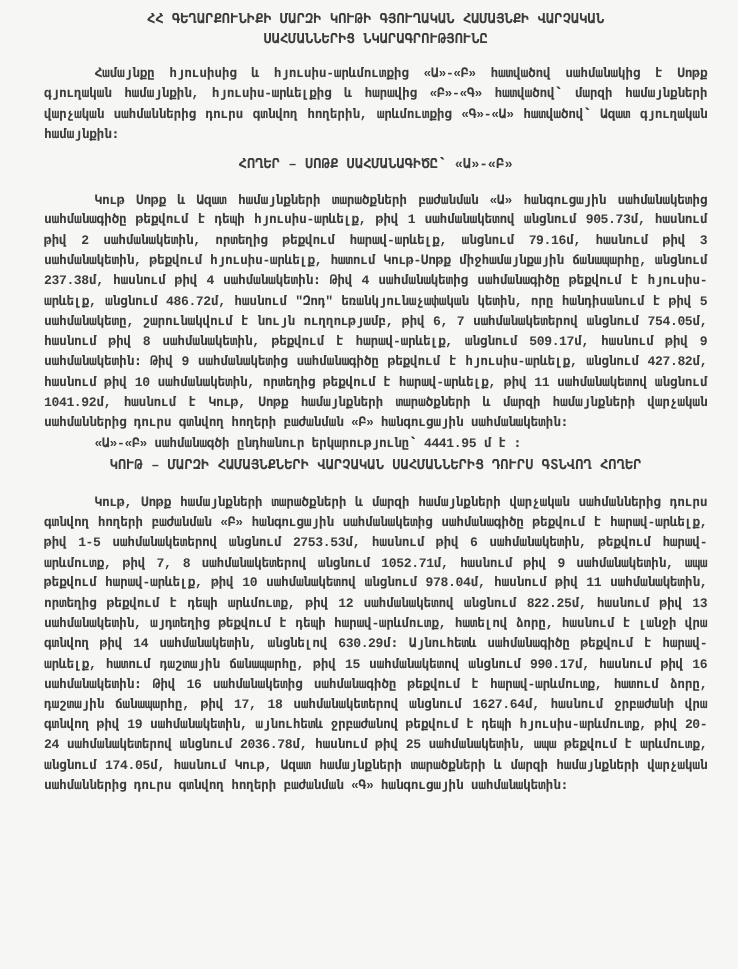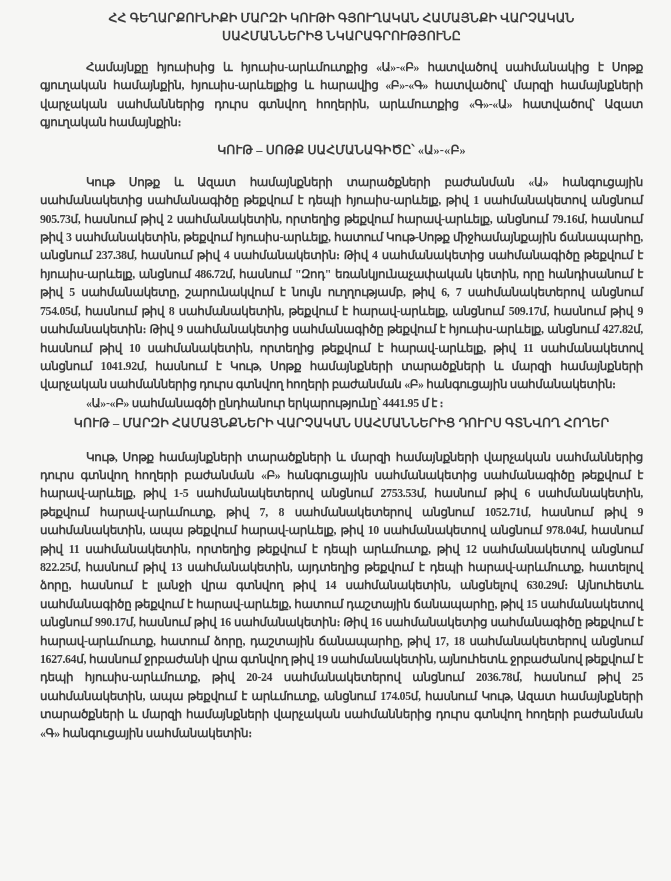--- a/index.html
+++ b/index.html
@@ -7,21 +7,21 @@
     width: 671px;
     height: 881px;
     background: #f6f6f4;
     overflow: hidden;
   }
   .page {
     box-sizing: border-box;
     width: 671px;
     height: 825px;
     padding: 9px 28px 6px 40px;
-    font-family: Liberation Serif, serif;
+    font-family: Liberation Mono, monospace;
     font-weight: 700;
     color: #3d3d3d;
     font-size: 11.9px;
     line-height: 18.4px;
     letter-spacing: -0.35px;
     text-rendering: optimizeLegibility;
   }
   .doc-title {
     margin: 0 0 12px 0;
     text-align: center;
@@ -49,21 +49,21 @@
 <div class="page">
 
   <h1 class="doc-title">
     <span class="t-line">ՀՀ ԳԵՂԱՐՔՈՒՆԻՔԻ ՄԱՐԶԻ ԿՈՒԹԻ ԳՅՈՒՂԱԿԱՆ ՀԱՄԱՅՆՔԻ ՎԱՐՉԱԿԱՆ</span>
     <span class="t-line">ՍԱՀՄԱՆՆԵՐԻՑ ՆԿԱՐԱԳՐՈՒԹՅՈՒՆԸ</span>
   </h1>
 
   <p class="para">Համայնքը հյուսիսից և հյուսիս-արևմուտքից «Ա»-«Բ»  հատվածով սահմանակից է Սոթք գյուղական համայնքին, հյուսիս-արևելքից և հարավից «Բ»-«Գ» հատվածով՝ մարզի համայնքների վարչական սահմաններից դուրս գտնվող հողերին, արևմուտքից  «Գ»-«Ա» հատվածով՝ Ազատ գյուղական համայնքին։</p>
 
   <h2 class="heading heading-1">
-    <span class="h-line">ԿՈՒԹ  –  ՍՈԹՔ ՍԱՀՄԱՆԱԳԻԾԸ՝  «Ա»-«Բ»</span>
+    <span class="h-line">ՀՈՂԵՐ  –  ՍՈԹՔ ՍԱՀՄԱՆԱԳԻԾԸ՝  «Ա»-«Բ»</span>
   </h2>
 
   <p class="para">Կութ Սոթք և Ազատ համայնքների տարածքների բաժանման «Ա» հանգուցային սահմանակետից սահմանագիծը թեքվում է  դեպի հյուսիս-արևելք, թիվ 1 սահմանակետով անցնում 905.73մ, հասնում թիվ 2 սահմանակետին, որտեղից թեքվում հարավ-արևելք, անցնում 79.16մ, հասնում թիվ 3 սահմանակետին, թեքվում հյուսիս-արևելք, հատում Կութ-Սոթք միջհամայնքային ճանապարհը, անցնում 237.38մ, հասնում թիվ 4 սահմանակետին։ Թիվ 4 սահմանակետից սահմանագիծը թեքվում է հյուսիս-արևելք, անցնում 486.72մ, հասնում "Զոդ" եռանկյունաչափական կետին, որը հանդիսանում է թիվ 5 սահմանակետը, շարունակվում է նույն ուղղությամբ, թիվ 6, 7 սահմանակետերով անցնում 754.05մ, հասնում թիվ 8 սահմանակետին, թեքվում է հարավ-արևելք, անցնում 509.17մ, հասնում թիվ 9 սահմանակետին։ Թիվ 9 սահմանակետից սահմանագիծը թեքվում է հյուսիս-արևելք, անցնում 427.82մ, հասնում թիվ 10 սահմանակետին, որտեղից թեքվում է հարավ-արևելք, թիվ 11 սահմանակետով անցնում 1041.92մ, հասնում է Կութ, Սոթք համայնքների տարածքների և մարզի համայնքների վարչական սահմաններից դուրս գտնվող հողերի բաժանման «Բ» հանգուցային սահմանակետին։</p>
   <p class="para">«Ա»-«Բ» սահմանագծի ընդհանուր երկարությունը՝ 4441.95 մ  է ։</p>
 
   <h2 class="heading heading-2">
     <span class="h-line">ԿՈՒԹ  –  ՄԱՐԶԻ ՀԱՄԱՅՆՔՆԵՐԻ ՎԱՐՉԱԿԱՆ ՍԱՀՄԱՆՆԵՐԻՑ ԴՈՒՐՍ ԳՏՆՎՈՂ ՀՈՂԵՐ</span>
   </h2>
 
   <p class="para">Կութ, Սոթք համայնքների տարածքների և մարզի համայնքների վարչական սահմաններից դուրս գտնվող հողերի բաժանման «Բ» հանգուցային սահմանակետից սահմանագիծը թեքվում է հարավ-արևելք, թիվ 1-5 սահմանակետերով անցնում 2753.53մ, հասնում թիվ 6 սահմանակետին, թեքվում հարավ-արևմուտք, թիվ 7, 8 սահմանակետերով անցնում 1052.71մ, հասնում թիվ  9 սահմանակետին, ապա թեքվում հարավ-արևելք, թիվ 10 սահմանակետով անցնում 978.04մ, հասնում թիվ 11 սահմանակետին, որտեղից թեքվում է դեպի արևմուտք, թիվ 12 սահմանակետով անցնում 822.25մ, հասնում թիվ 13 սահմանակետին, այդտեղից թեքվում է դեպի հարավ-արևմուտք, հատելով ձորը, հասնում է լանջի վրա գտնվող թիվ 14 սահմանակետին, անցնելով 630.29մ։ Այնուհետև սահմանագիծը թեքվում է հարավ-արևելք, հատում դաշտային ճանապարհը, թիվ 15 սահմանակետով անցնում 990.17մ, հասնում թիվ 16 սահմանակետին։ Թիվ 16 սահմանակետից սահմանագիծը թեքվում է հարավ-արևմուտք, հատում ձորը, դաշտային ճանապարհը, թիվ 17, 18 սահմանակետերով անցնում 1627.64մ, հասնում ջրբաժանի վրա գտնվող թիվ  19 սահմանակետին, այնուհետև ջրբաժանով թեքվում է դեպի հյուսիս-արևմուտք, թիվ 20-24 սահմանակետերով անցնում 2036.78մ, հասնում թիվ 25 սահմանակետին, ապա թեքվում է արևմուտք, անցնում 174.05մ, հասնում Կութ, Ազատ համայնքների տարածքների և մարզի համայնքների վարչական սահմաններից դուրս գտնվող հողերի բաժանման «Գ» հանգուցային սահմանակետին։</p>

